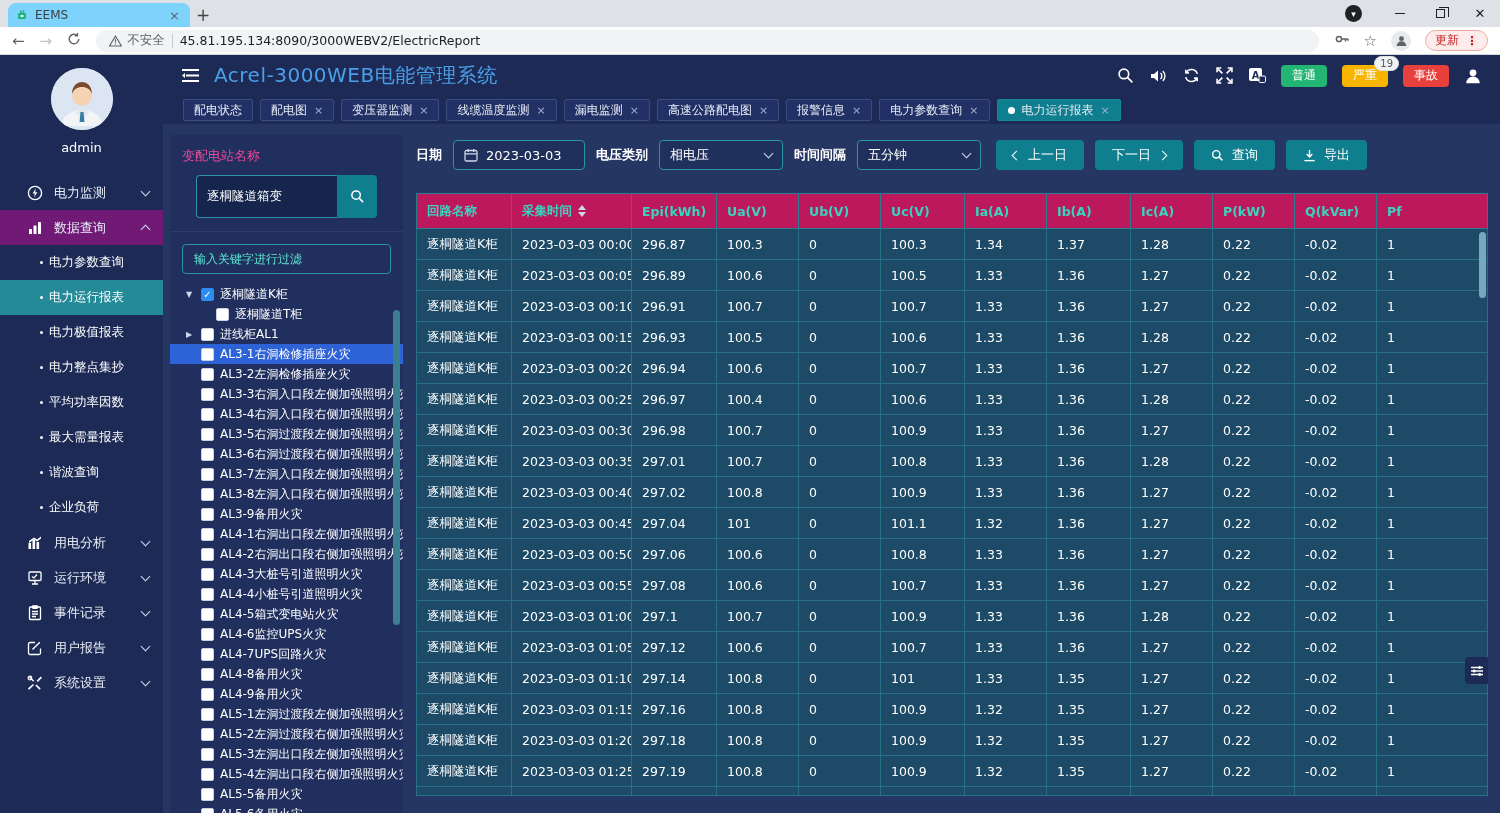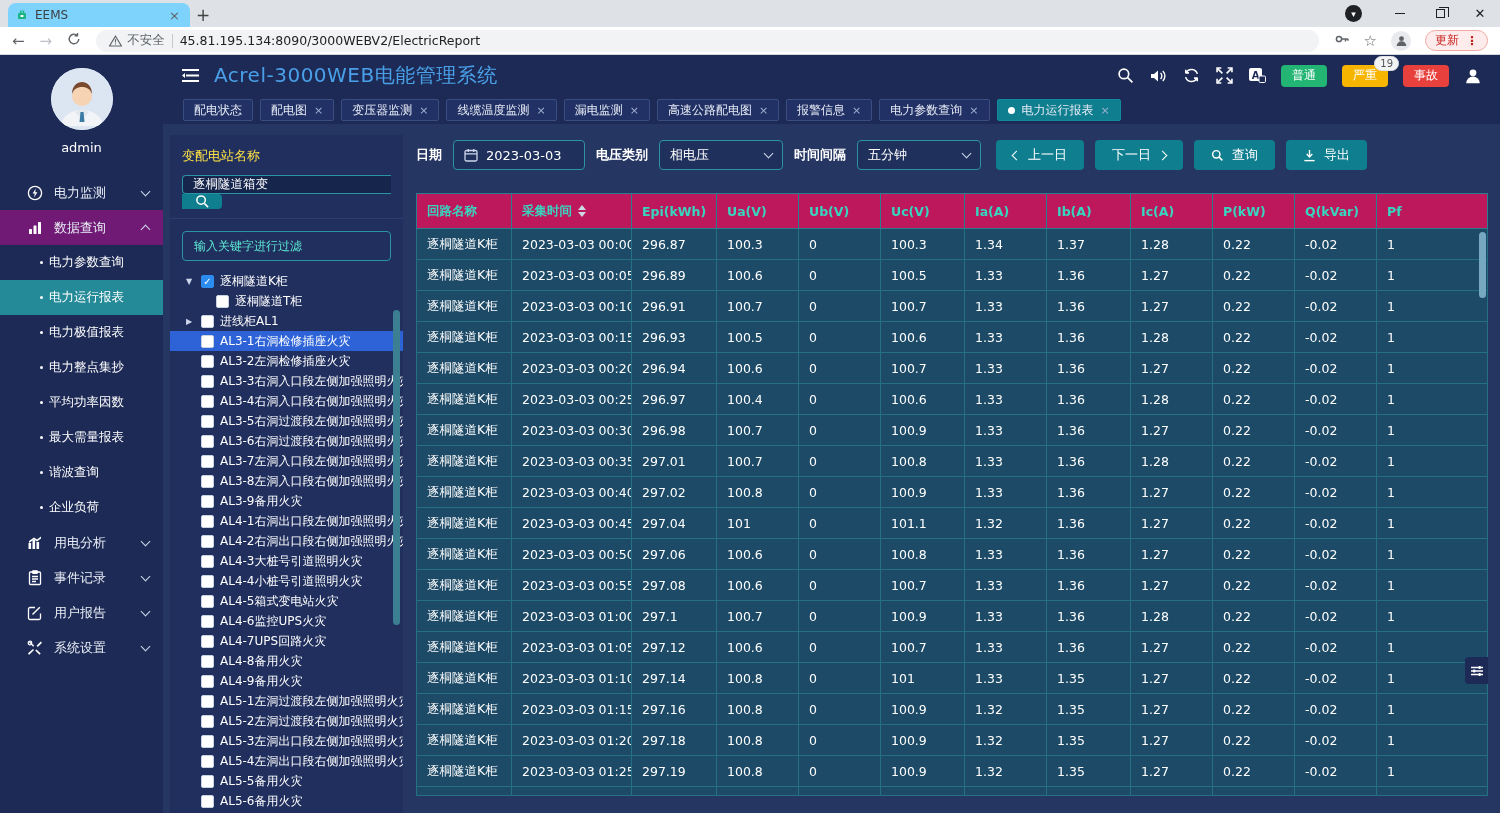--- a/index.html
+++ b/index.html
@@ -65,22 +65,22 @@
   .wtab { background:#223165; border:1px solid #3a4d80; color:#e6ebf5; height:22px; display:flex; align-items:center;
           padding:0 10px; gap:7px; border-radius:2px; font-size:12px; white-space:nowrap; }
   .wtab .close { color:#9fb0d0; font-size:11px; }
   .wtab.active { background:#0f7e8e; border-color:#128a99; }
   .wtab .dot { width:7px; height:7px; border-radius:50%; background:#fff; }
 
   
   .content { flex:1; display:flex; padding:11px 12px 0 7px; gap:13px; min-height:0; }
 
   .tree-panel { width:233px; background:#202f5e; flex-shrink:0; position:relative; padding-top:12px; overflow:hidden; }
-  .tree-title { color:#fde047; font-size:13px; margin:0 12px 10px; }
-  .search-row { display:flex; margin:0 12px; height:30px;flex-direction:column; }
+  .tree-title { color:#ec4899; font-size:13px; margin:0 12px 10px; }
+  .search-row { display:flex; margin:0 26px; height:43px; }
   .search-input { flex:1; background:#16254c; border:1px solid #2a93a5; border-right:none; border-radius:4px 0 0 4px;
                   color:#fff; font-size:12.5px; display:flex; align-items:center; padding:0 10px; }
   .search-btn { width:40px; background:#0f7e8e; border-radius:0 4px 4px 0; display:flex; align-items:center; justify-content:center; color:#fff; }
   .tree-divider { border-bottom:1px solid #2b3d6e; margin-top:13px; }
   .filter-input { margin:12px 12px 10px; height:30px; border:1px solid #2a93a5; border-radius:4px;
                   display:flex; align-items:center; padding:0 11px; color:#5eead4; font-size:12px; }
   .tree { overflow:hidden; }
   .tree-row { height:20px; display:flex; align-items:center; padding-left:13px; color:#fff; font-size:12px; gap:6px; white-space:nowrap; }
   .tree-row.level1 { padding-left:28px; }
   .tree-row.selected { background:#2e63d8; }
@@ -257,20 +257,31 @@
           <div class="menu-row">
             <span class="menu-icon">
               <svg width="16" height="16" viewBox="0 0 16 16" fill="#fff">
                 <rect x="1.5" y="8" width="2.6" height="6"></rect>
                 <rect x="5.5" y="5" width="2.6" height="9"></rect>
                 <rect x="9.5" y="7" width="2.6" height="7"></rect>
                 <path d="M2 6 7 2.5l3 2 4-3v2l-4 3-3-2L2 8Z"></path>
               </svg>
             </span>
             <span class="menu-label">用电分析</span>
+            <span class="chev"></span>
+          </div>
+          <div class="menu-row">
+            <span class="menu-icon">
+              <svg width="16" height="16" viewBox="0 0 16 16" fill="none" stroke="#fff" stroke-width="1.3">
+                <rect x="2" y="2" width="12" height="8.5" rx="1"></rect>
+                <path d="M8 10.5V14M5 14h6"></path>
+                <path d="M5 6.5 7 8l3-3.5" stroke-width="1.2"></path>
+              </svg>
+            </span>
+            <span class="menu-label">运行环境</span>
             <span class="chev"></span>
           </div>
           <div class="menu-row">
             <span class="menu-icon">
               <svg width="16" height="16" viewBox="0 0 16 16" fill="none" stroke="#fff" stroke-width="1.3">
                 <rect x="2.5" y="2" width="11" height="12.5" rx="1"></rect>
                 <rect x="5.5" y="0.8" width="5" height="2.6" rx="0.8" fill="#fff"></rect>
                 <path d="M5 6.5h6M5 9h6M5 11.5h4"></path>
               </svg>
             </span>

